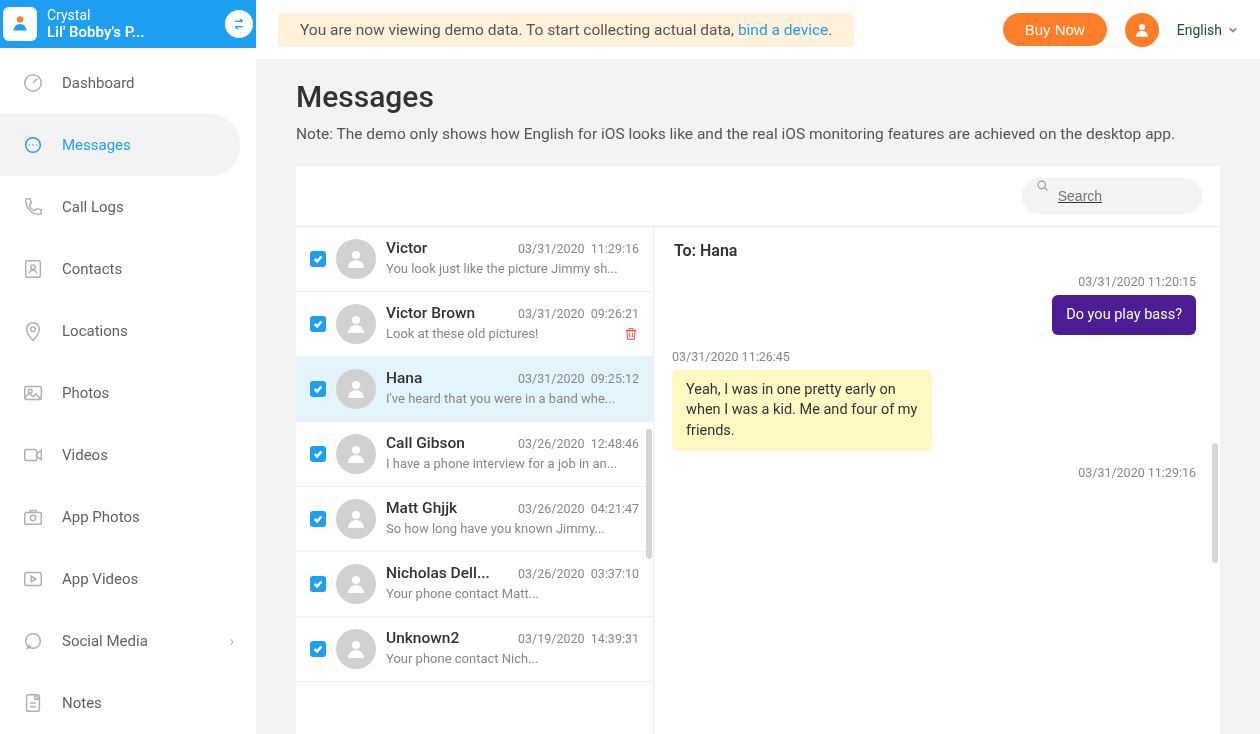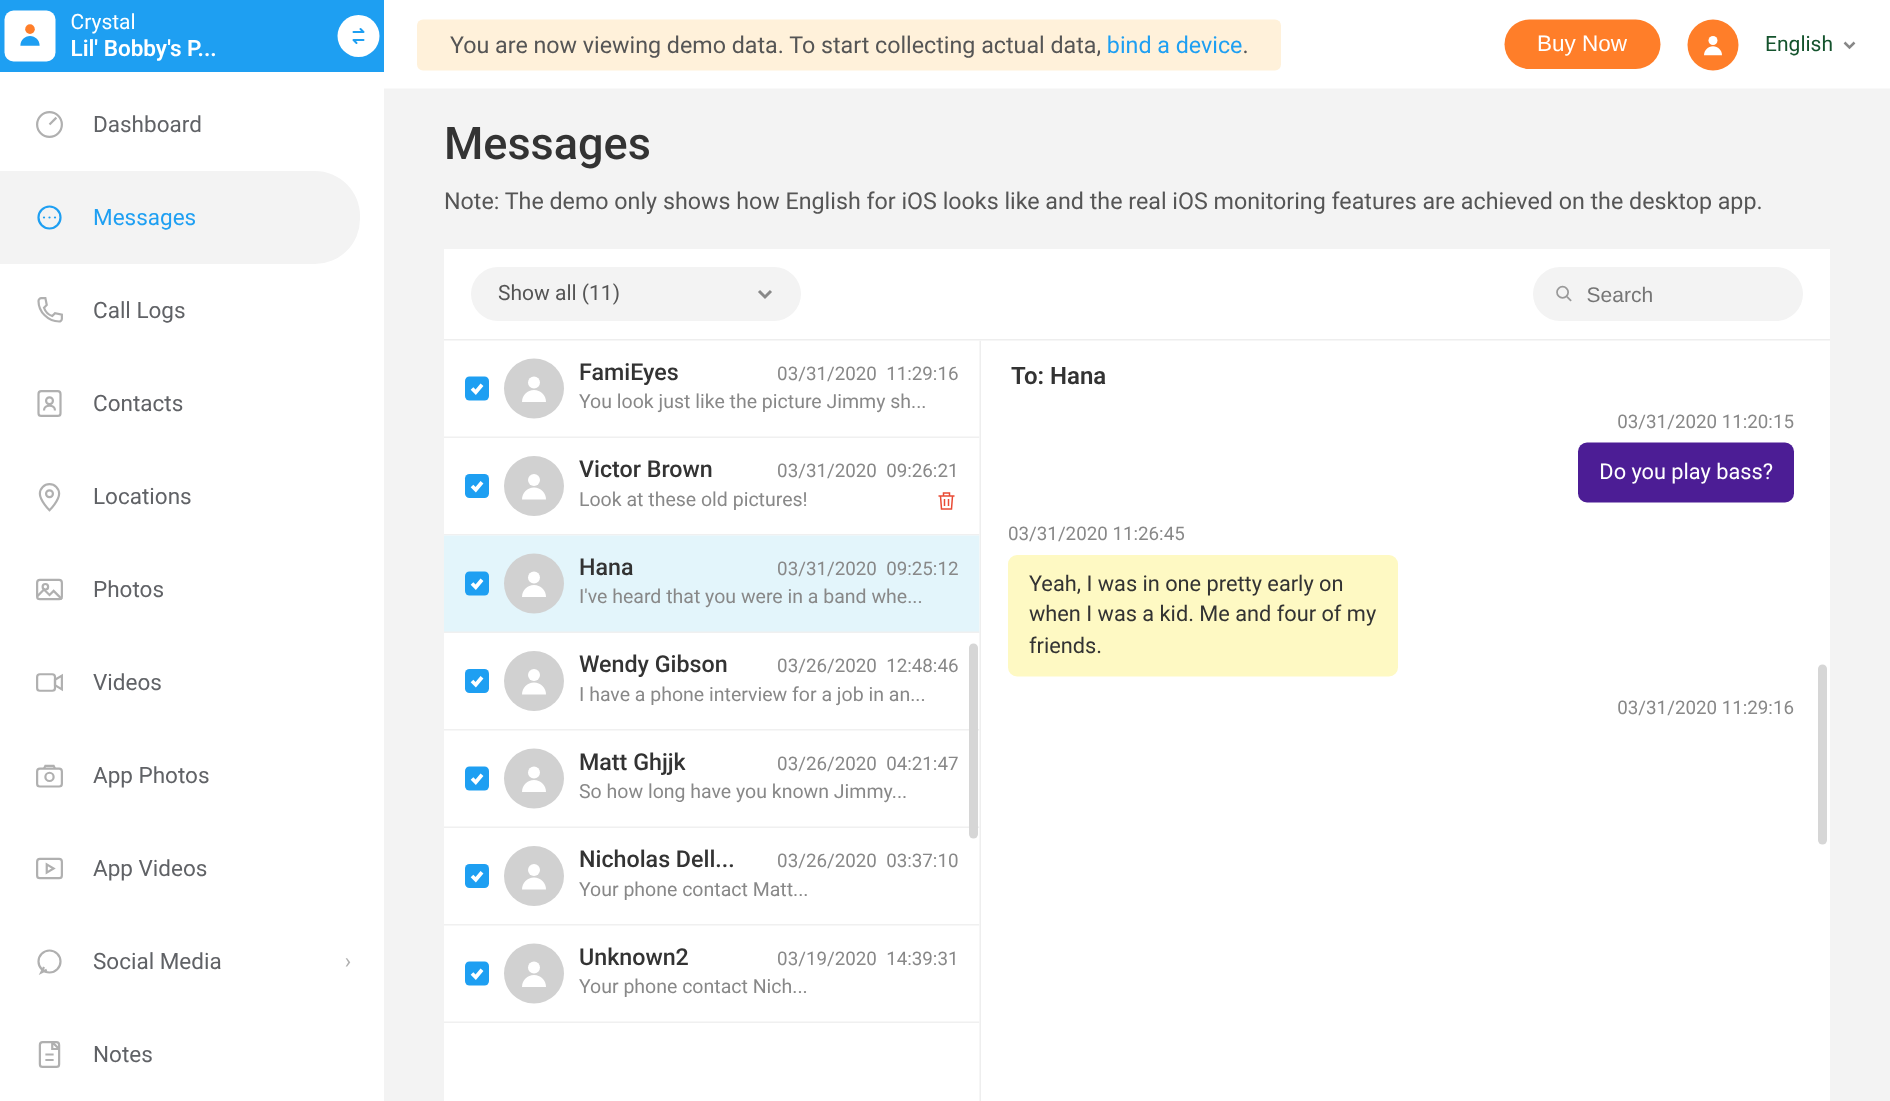--- a/index.html
+++ b/index.html
@@ -33,21 +33,21 @@
   .avatar-btn svg { fill: #fff; width: 18px; height: 18px; }
   .lang { font-size: 14px; color: #14532d; display: flex; align-items: center; gap: 6px; cursor: pointer; }
   .lang svg { width: 10px; height: 10px; stroke: #888; fill: none; stroke-width: 2; }
   .page-head { padding: 20px 40px 14px; }
   .page-title { font-size: 30px; color: #333; font-weight: 500; }
   .page-note { font-size: 15.5px; color: #555; margin-top: 10px; line-height: 1.4; }
   .panel { margin: 6px 40px 0; background: #fff; display: flex; flex-direction: column; flex: 1; overflow: hidden; }
   .panel-top { display: flex; align-items: center; padding: 12px 18px; gap: 12px; }
   .filter-drop { background: #f3f3f3; border-radius: 18px; height: 36px; width: 220px; display: flex; align-items: center; padding: 0 18px; color: #555; font-size: 14px; justify-content: space-between; cursor: pointer; }
   .filter-drop svg { width: 12px; height: 12px; stroke: #888; fill: none; stroke-width: 2; }
-  .search-wrap { margin-left: auto; background: #f3f3f3; border-radius: 18px; height: 36px; width: 180px; display: flex; align-items: center; padding: 0 14px; gap: 8px; }
+  .search-wrap { margin-left: auto; background: #f3f3f3; border-radius: 18px; height: 36px; width: 180px; display: flex; padding: 0 14px; gap: 8px; text-decoration: underline; }
   .search-wrap svg { width: 16px; height: 16px; stroke: #999; fill: none; stroke-width: 2; }
   .search-wrap input { border: none; background: transparent; outline: none; font-size: 14px; color: #666; width: 100%; }
   .panel-body { display: flex; flex: 1; overflow: hidden; border-top: 1px solid #eee; }
   
   .conv-list { width: 358px; border-right: 1px solid #eee; overflow-y: auto; position: relative; }
   .conv-item { display: flex; align-items: flex-start; padding: 12px 14px 12px 14px; border-bottom: 1px solid #f0f0f0; gap: 10px; cursor: pointer; position: relative; }
   .conv-item.selected { background: #e3f5fb; }
   .conv-check { width: 16px; height: 16px; background: #1E9FF2; border-radius: 3px; display: flex; align-items: center; justify-content: center; margin-top: 12px; flex-shrink: 0; }
   .conv-check svg { width: 10px; height: 10px; stroke: #fff; fill: none; stroke-width: 3; }
   .conv-avatar { width: 40px; height: 40px; border-radius: 50%; background: #d1d1d1; display: flex; align-items: center; justify-content: center; flex-shrink: 0; }
@@ -233,26 +233,20 @@
       </div>
     </div>
 
     <div class="page-head">
       <div class="page-title">Messages</div>
       <div class="page-note">Note: The demo only shows how English for iOS looks like and the real iOS monitoring features are achieved on the desktop app.</div>
     </div>
 
     <div class="panel">
       <div class="panel-top">
-        <div class="filter-drop">
-          <span>Show all (11)</span>
-          <svg viewBox="0 0 12 12">
-              <path d="M2 4l4 4 4-4"></path>
-            </svg>
-        </div>
         <div class="search-wrap">
           <svg viewBox="0 0 24 24">
               <circle cx="10" cy="10" r="6.5"></circle>
               <path d="M20 20l-5-5"></path>
             </svg>
           <input type="text" placeholder="Search" style="">
         </div>
       </div>
       <div class="panel-body">
         <div class="conv-list" id="conv-list">
@@ -263,21 +257,21 @@
                 </svg>
               </div>
               <div class="conv-avatar">
                 <svg viewBox="0 0 24 24">
                   <circle cx="12" cy="8" r="4"></circle>
                   <path d="M4 21c0-4.4 3.6-8 8-8s8 3.6 8 8"></path>
                 </svg>
               </div>
               <div class="conv-body">
                 <div class="conv-row1">
-                  <span class="conv-name">FamiEyes</span>
+                  <span class="conv-name">Victor</span>
                   <span class="conv-time">03/31/2020&nbsp;&nbsp;11:29:16</span>
                 </div>
                 <div class="conv-preview">You look just like the picture Jimmy sh...</div>
               </div>
             </div>
             <div class="conv-item">
               <div class="conv-check">
                 <svg viewBox="0 0 12 12">
                   <path d="M2 6l3 3 5-6"></path>
                 </svg>
@@ -327,21 +321,21 @@
                 </svg>
               </div>
               <div class="conv-avatar">
                 <svg viewBox="0 0 24 24">
                   <circle cx="12" cy="8" r="4"></circle>
                   <path d="M4 21c0-4.4 3.6-8 8-8s8 3.6 8 8"></path>
                 </svg>
               </div>
               <div class="conv-body">
                 <div class="conv-row1">
-                  <span class="conv-name">Wendy Gibson</span>
+                  <span class="conv-name">Call Gibson</span>
                   <span class="conv-time">03/26/2020&nbsp;&nbsp;12:48:46</span>
                 </div>
                 <div class="conv-preview">I have a phone interview for a job in an...</div>
               </div>
             </div>
             <div class="conv-item">
               <div class="conv-check">
                 <svg viewBox="0 0 12 12">
                   <path d="M2 6l3 3 5-6"></path>
                 </svg>

